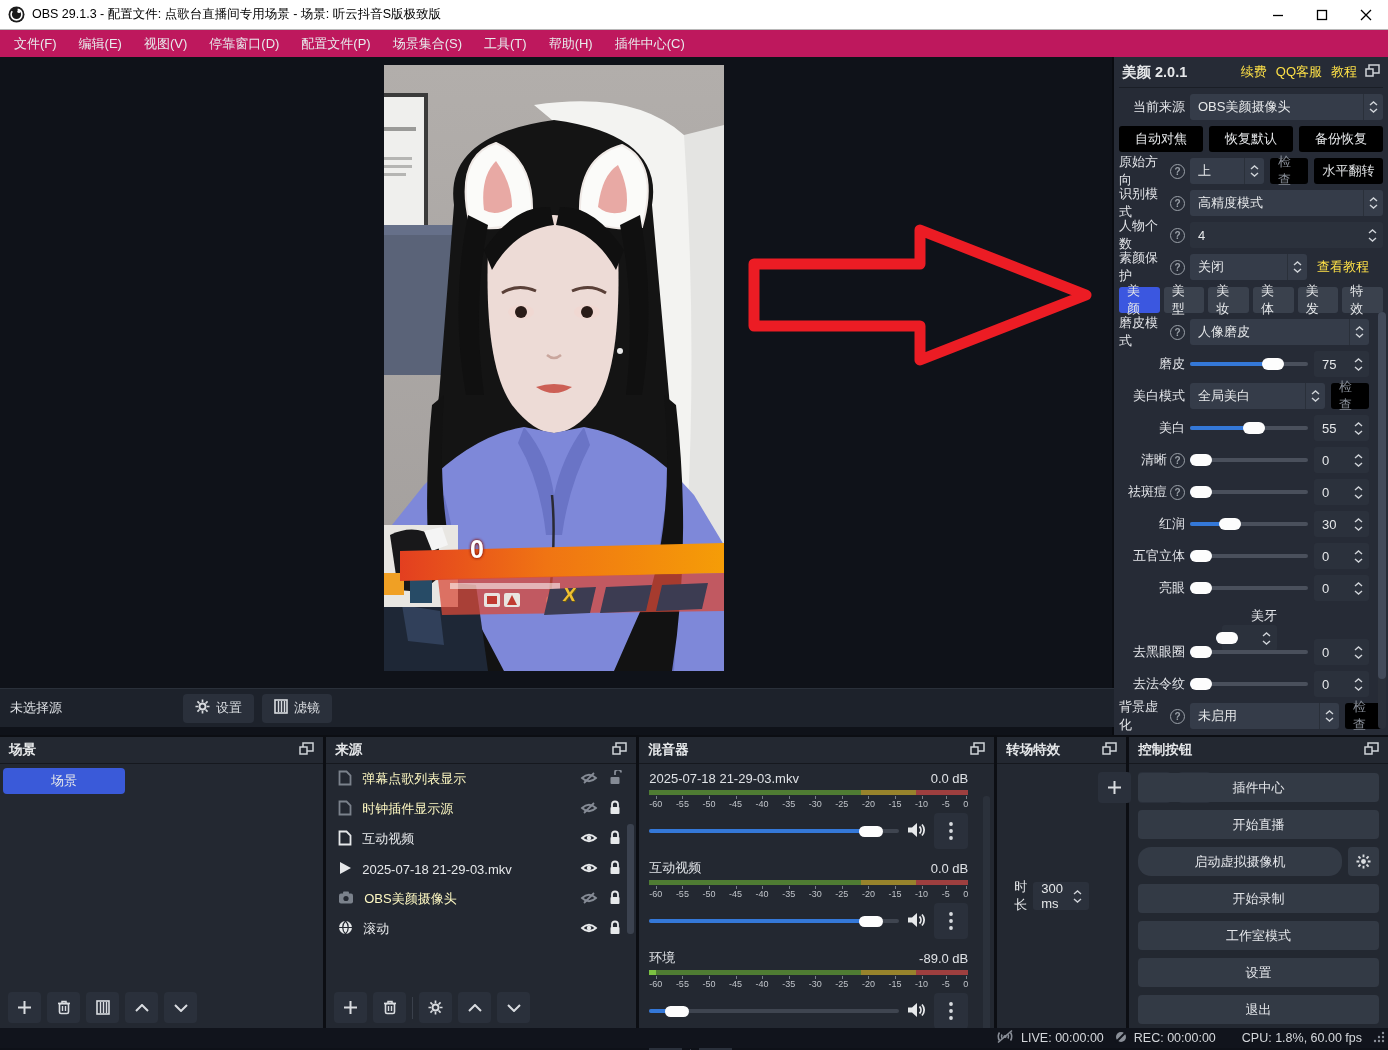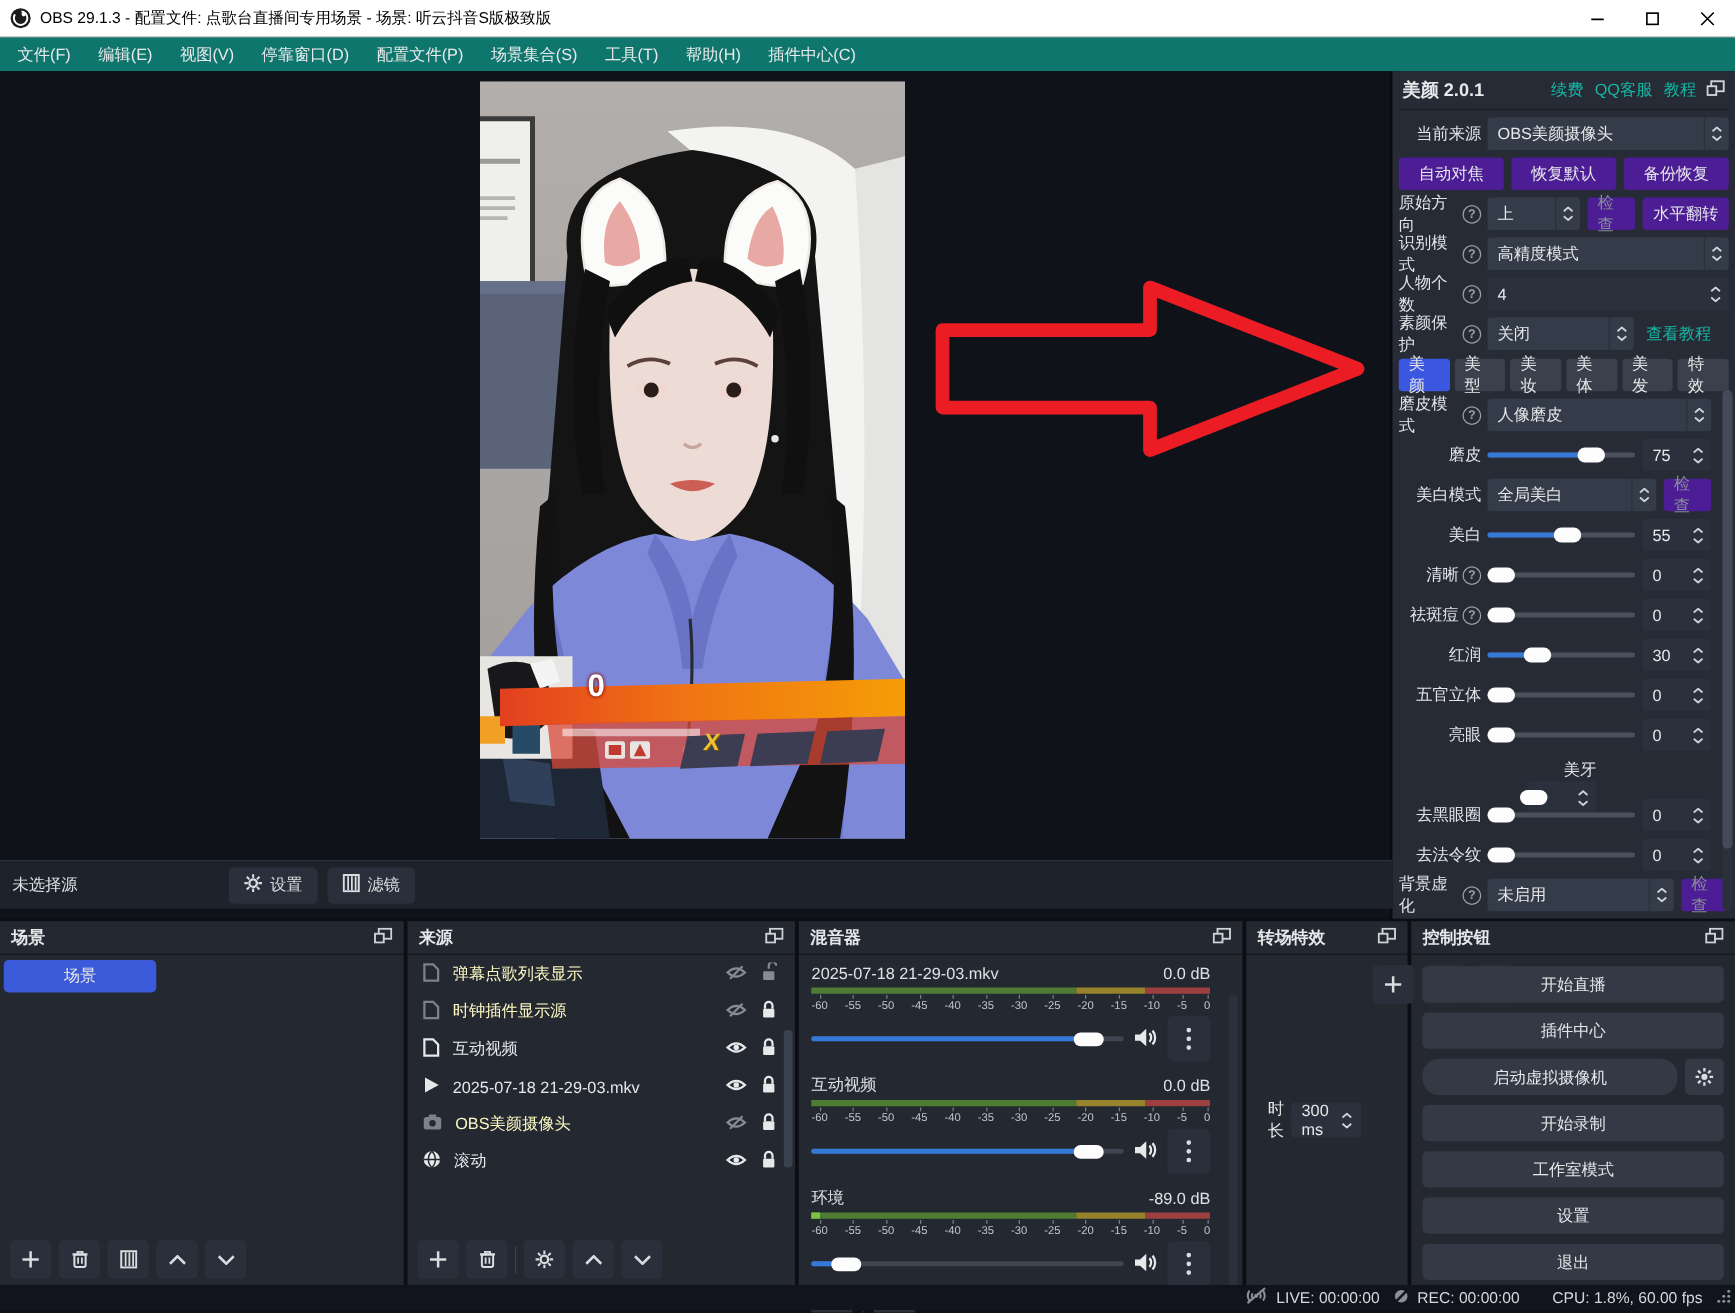--- a/index.html
+++ b/index.html
@@ -5,47 +5,47 @@
   * { margin:0; padding:0; box-sizing:border-box; }
   html,body { width:1388px; height:1050px; overflow:hidden; background:#0e1118;
     font-family:"Liberation Sans","DejaVu Sans",sans-serif; color:#e6e8ea; font-size:13px; }
 
   
   .titlebar{height:30px;background:#ffffff;color:#000;display:flex;align-items:center;padding-left:8px;border-bottom:1px solid #b8b8b8;}
   .titlebar .t-title{font-size:12.5px;margin-left:7px;flex:1;white-space:nowrap;}
   .winbtn{width:44px;height:30px;display:flex;align-items:center;justify-content:center;}
 
   
-  .menubar{height:27px;background:#0f766e;display:flex;align-items:center;padding-left:4px;gap:2px;}
+  .menubar{height:27px;background:#be185d;display:flex;align-items:center;padding-left:4px;gap:2px;}
   .menu-item{padding:4px 10px;color:#e8eaec;cursor:default;border-radius:3px;}
 
   
   .mainrow{position:relative;width:1388px;height:678px;display:flex;}
   .workspace{position:relative;width:1114px;height:678px;background:#0f1219;border-right:2px solid #090b10;}
   .video{position:absolute;left:384px;top:8px;width:340px;height:606px;}
   .arrow{position:absolute;left:748px;top:166px;}
 
   .selbar{position:absolute;left:0;top:631px;width:1114px;height:39px;background:#1d222b;border-top:1px solid #2a303a;display:flex;align-items:center;padding:0 10px;gap:8px;}
   .selbar .sel-text{width:165px;color:#dfe2e6;}
   .tool-btn{height:29px;background:#2a303b;border-radius:4px;display:flex;align-items:center;gap:6px;padding:0 12px;color:#d9dce0;}
 
   
   .beauty{position:relative;width:274px;height:678px;background:#262b36;padding:0 5px;}
   .b-header{height:31px;display:flex;align-items:center;padding:0 3px;border-bottom:1px solid #1a1e26;}
   .b-title{font-size:14.5px;font-weight:bold;flex:1;}
   .b-links{display:flex;gap:9px;margin-right:8px;}
-  .b-link{color:#14b8a6;}
+  .b-link{color:#fde047;}
   .b-row{display:flex;align-items:center;height:26px;margin-top:6px;}
   .b-label{width:66px;display:flex;align-items:center;justify-content:flex-end;gap:3px;color:#e2e4e8;flex:none;}
   .b-ctrl{flex:1;display:flex;align-items:center;gap:6px;margin-left:5px;}
   .help{width:15px;height:15px;border:1.4px solid #9aa0a8;border-radius:50%;color:#9aa0a8;font-size:10px;font-weight:bold;display:inline-flex;align-items:center;justify-content:center;flex:none;}
   .dd{height:26px;background:#353c49;border-radius:3px;display:flex;align-items:center;overflow:hidden;}
   .dd-text{flex:1;padding:0 8px;white-space:nowrap;}
   .dd-chev{width:20px;height:100%;display:flex;flex-direction:column;align-items:center;justify-content:center;gap:2px;border-left:1px solid #2a303a;}
-  .btn{height:26px;background:#4c1d95;border-radius:3px;display:flex;align-items:center;justify-content:center;padding:0 8px;color:#e6e8ea;}
+  .btn{height:26px;background:#000000;border-radius:3px;display:flex;align-items:center;justify-content:center;padding:0 8px;color:#e6e8ea;}
   .btn.dim{color:#858b95;}
   .spinbox{height:26px;background:#2b313c;border-radius:3px;display:flex;align-items:center;}
   .spinbox .sp-val{flex:1;padding:0 8px;}
   .sp-chev{width:18px;display:flex;flex-direction:column;align-items:center;gap:3px;padding-right:4px;}
   .b-tabs{display:flex;gap:4px;margin-top:7px;height:26px;}
   .b-tab{padding:0 8px;background:#3a414d;border-radius:3px;display:flex;align-items:center;}
   .b-tab.active{background:#3b57e0;}
   .sl{flex:1;position:relative;height:12px;}
   .sl-track{position:absolute;top:4px;left:0;right:0;height:4px;background:#4a505c;border-radius:2px;}
   .sl-fill{position:absolute;top:4px;left:0;height:4px;background:#3478d8;border-radius:2px;}
@@ -1113,22 +1113,22 @@
 
   <div class="dock d-controls">
     <div class="dock-header">
       <span class="dock-title">控制按钮</span>
       <span><svg width="15" height="13" viewBox="0 0 15 13">
             <rect x="4" y="1" width="10" height="8" fill="none" stroke="#cfd3d8" stroke-width="1.5"></rect>
             <rect x="1" y="5" width="7" height="7" fill="#232831" stroke="#cfd3d8" stroke-width="1.5"></rect>
           </svg></span>
     </div>
     <div class="dock-body ctl-body">
+      <div class="ctl-btn">插件中心</div>
       <div class="ctl-btn">开始直播</div>
-      <div class="ctl-btn">插件中心</div>
       <div class="ctl-row">
         <div class="ctl-btn">启动虚拟摄像机</div>
         <div class="ctl-gear">
             <svg width="15" height="15" viewBox="0 0 16 16">
               <circle cx="8" cy="8" r="2.6" fill="#d9dce0"></circle>
               <path d="M8 0.5v3M8 12.5v3M0.5 8h3M12.5 8h3M2.6 2.6l2.2 2.2M13.4 2.6l-2.2 2.2M2.6 13.4l2.2-2.2M13.4 13.4l-2.2-2.2" stroke="#d9dce0" stroke-width="2"></path>
             </svg>
           </div>
       </div>
       <div class="ctl-btn">开始录制</div>

